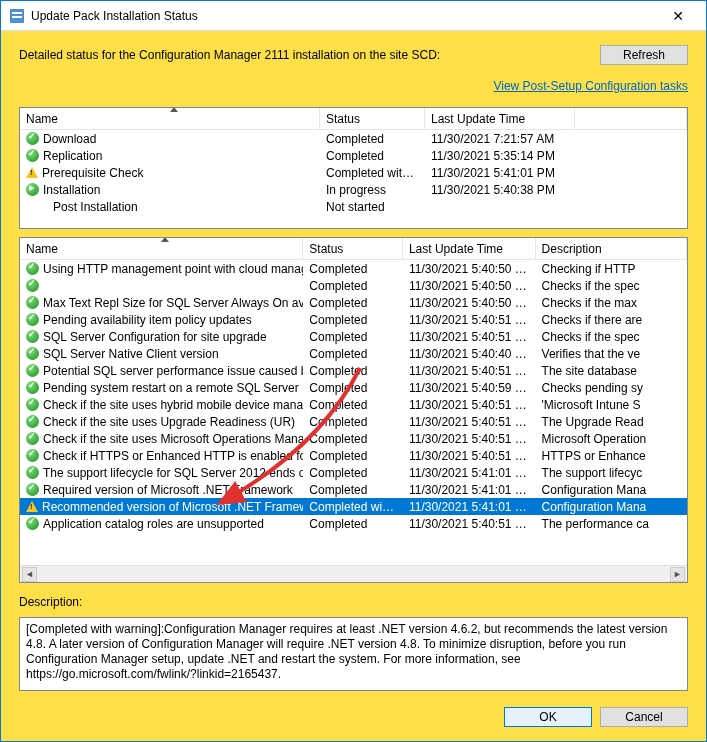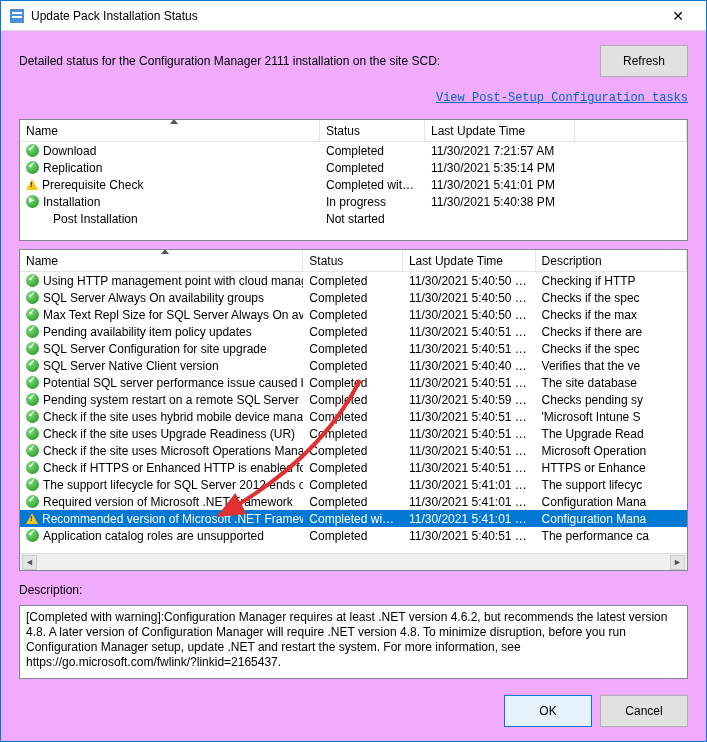--- a/index.html
+++ b/index.html
@@ -10,21 +10,21 @@
     background: #fff;
     color: #000;
     user-select: none;
   }
   .window {
     width: 707px;
     height: 742px;
     border: 1px solid #0078d4;
     display: flex;
     flex-direction: column;
-    background: #f0abfc;
+    background: #fde047;
   }
   .titlebar {
     height: 30px;
     display: flex;
     align-items: center;
     padding: 0 8px;
     border-bottom: 1px solid #ddd;
     background: #fff;
   }
   .title-icon {
@@ -48,33 +48,33 @@
   }
   .toprow {
     display: flex;
     align-items: center;
     gap: 18px;
     margin-bottom: 6px;
   }
   .toprow .detail { flex: 1; font-size: 12px; }
   .btn {
     min-width: 88px;
-    height: 32px;
+    height: 20px;
     border: 1px solid #adadad;
     background: #e1e1e1;
     font-size: 12px;
     cursor: pointer;
     padding: 0 10px;
   }
   .btn.primary { border: 1px solid #0078d4; background: #e5f1fb; }
   .linkrow {
     display: flex; justify-content: flex-end;
     margin-bottom: 6px;
   }
-  .link { color: #0066cc; text-decoration: underline; cursor: pointer; font-size: 12px; font-family: Liberation Mono, monospace; }
+  .link { color: #0066cc; text-decoration: underline; cursor: pointer; font-size: 12px; }
   .grid {
     border: 1px solid #828790;
     background: #fff;
     overflow: hidden;
     position: relative;
   }
   .grid.phases { height: 122px; }
   .grid.checks { flex: 1; min-height: 0; display:flex; flex-direction:column; }
   .ghead {
     display: flex;
@@ -302,21 +302,20 @@
               <span class="icn ok"></span>
               <span>Using HTTP management point with cloud management ...</span>
             </div>
             <div class="col-status">Completed</div>
             <div class="col-time">11/30/2021 5:40:50 PM</div>
             <div class="col-desc">Checking if HTTP</div>
           </div>
           <div class="row">
             <div class="col-name">
               <span class="icn ok"></span>
-              <span>SQL Server Always On availability groups</span>
             </div>
             <div class="col-status">Completed</div>
             <div class="col-time">11/30/2021 5:40:50 PM</div>
             <div class="col-desc">Checks if the spec</div>
           </div>
           <div class="row">
             <div class="col-name">
               <span class="icn ok"></span>
               <span>Max Text Repl Size for SQL Server Always On availabilit...</span>
             </div>

